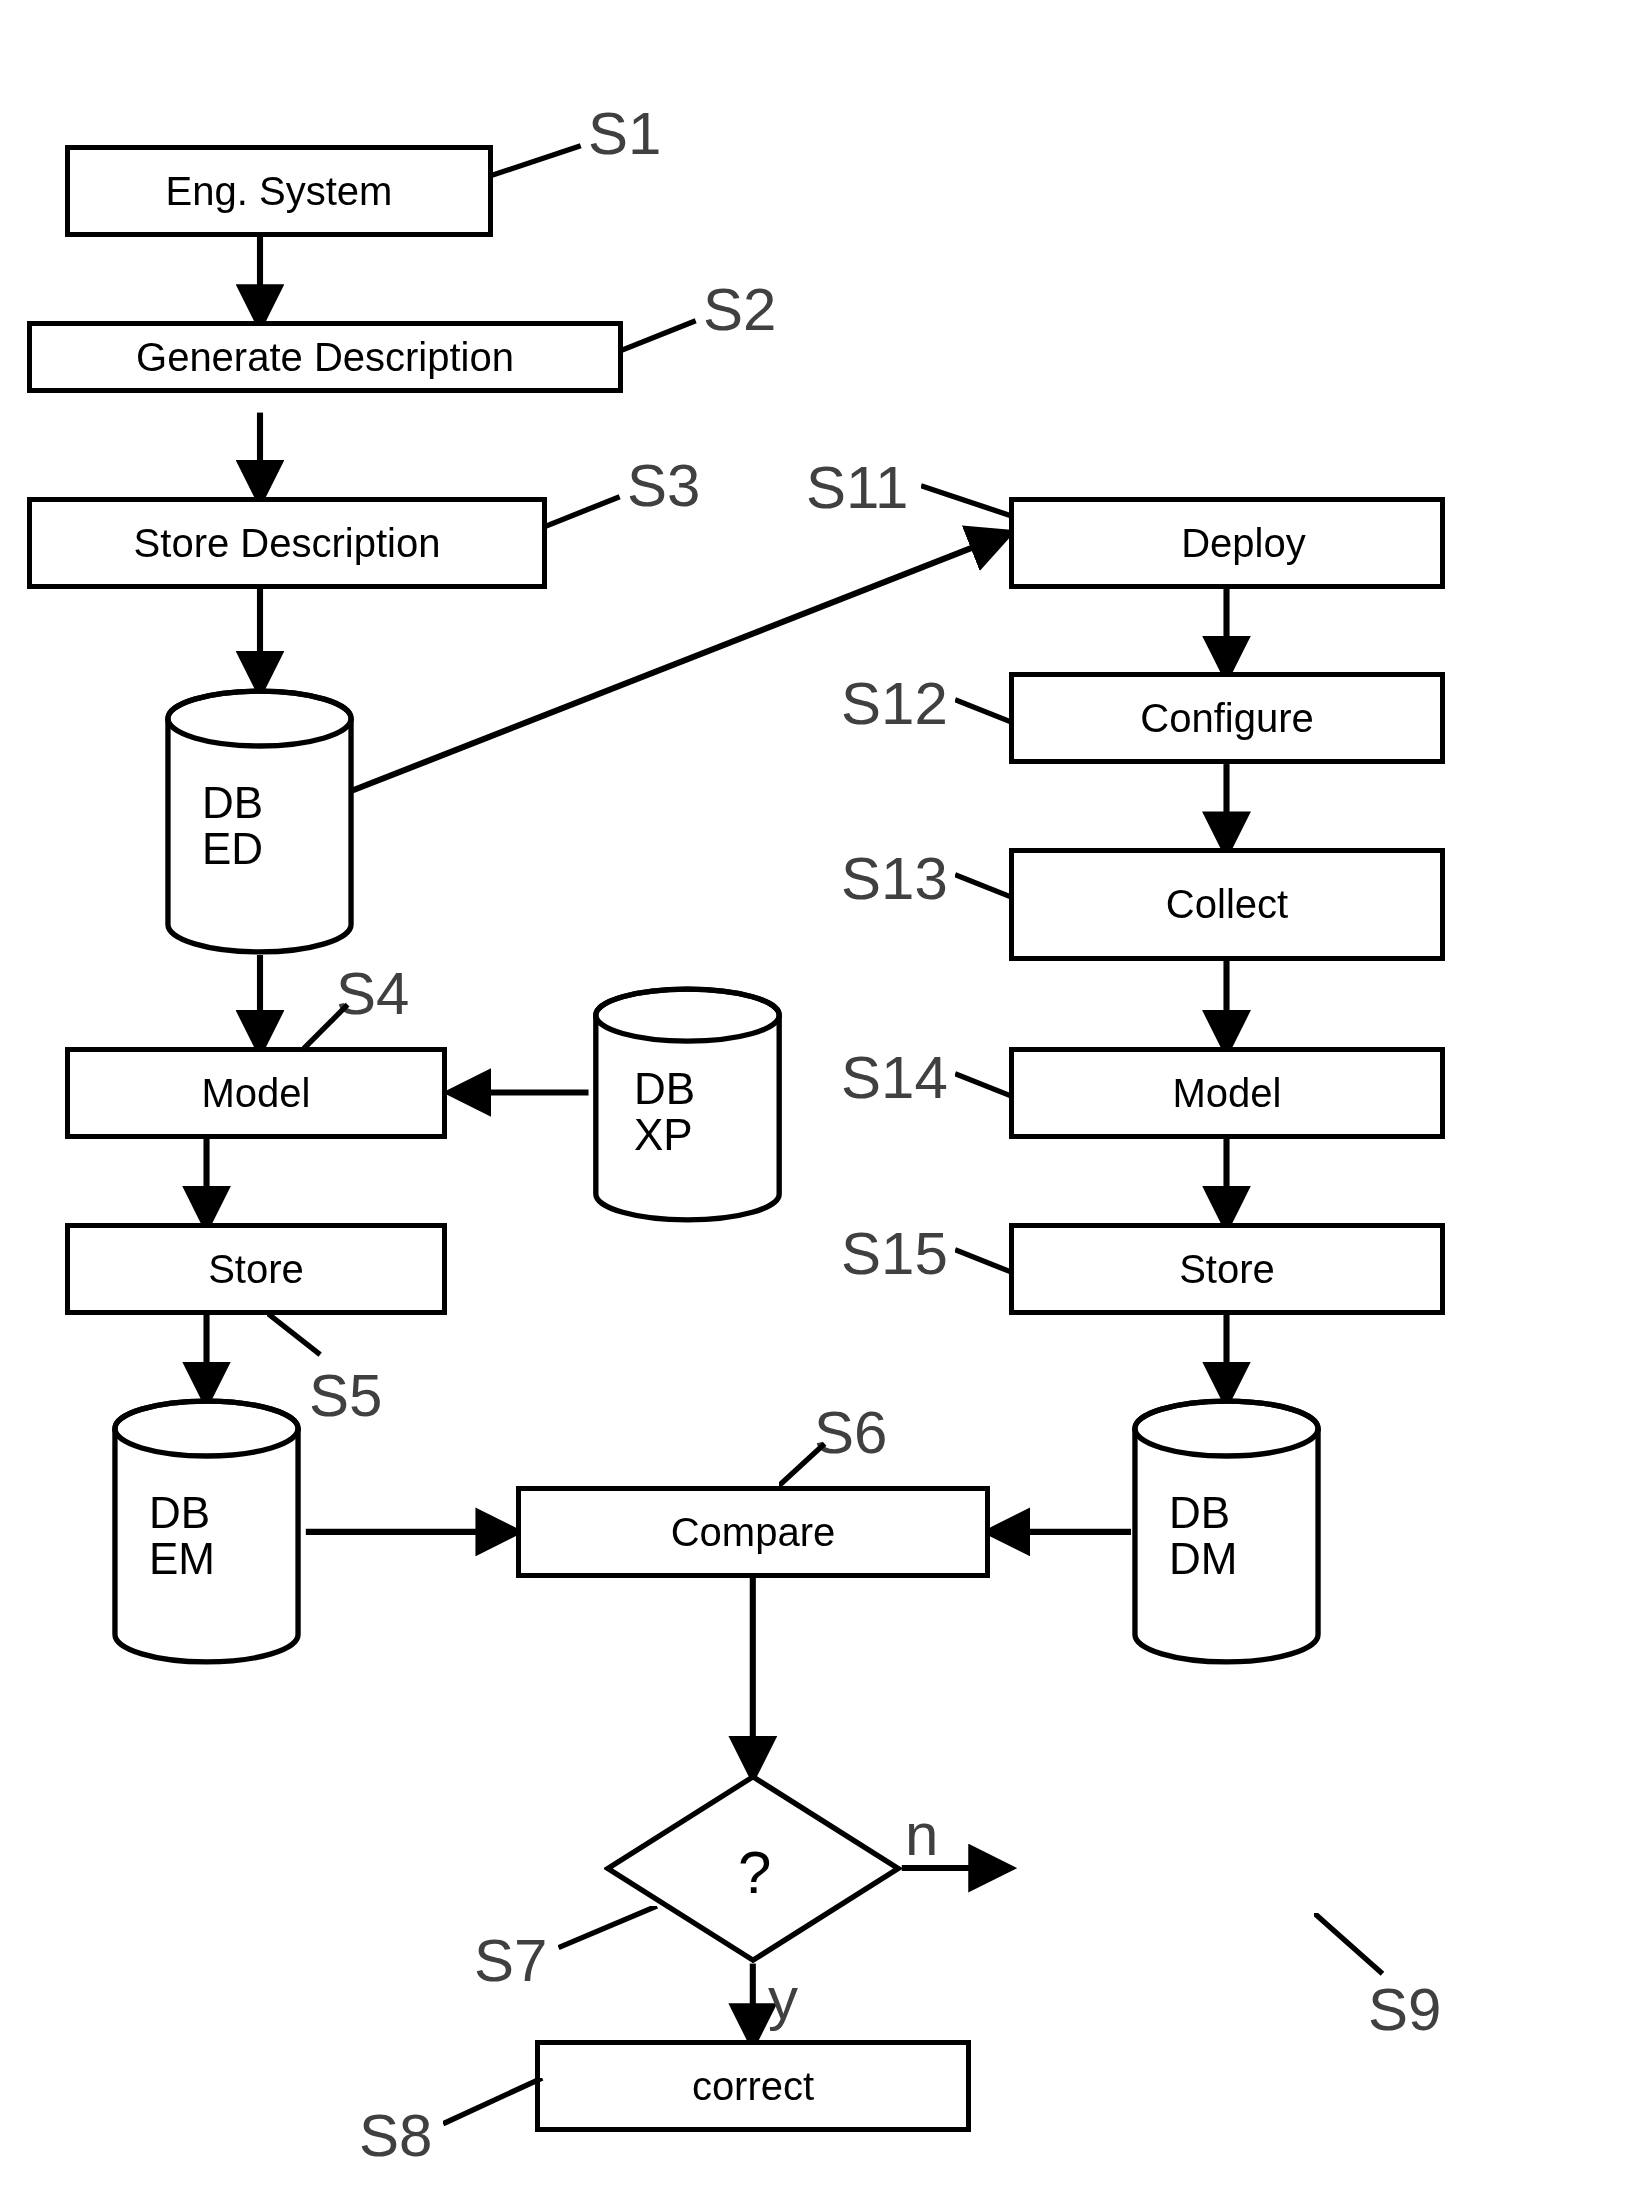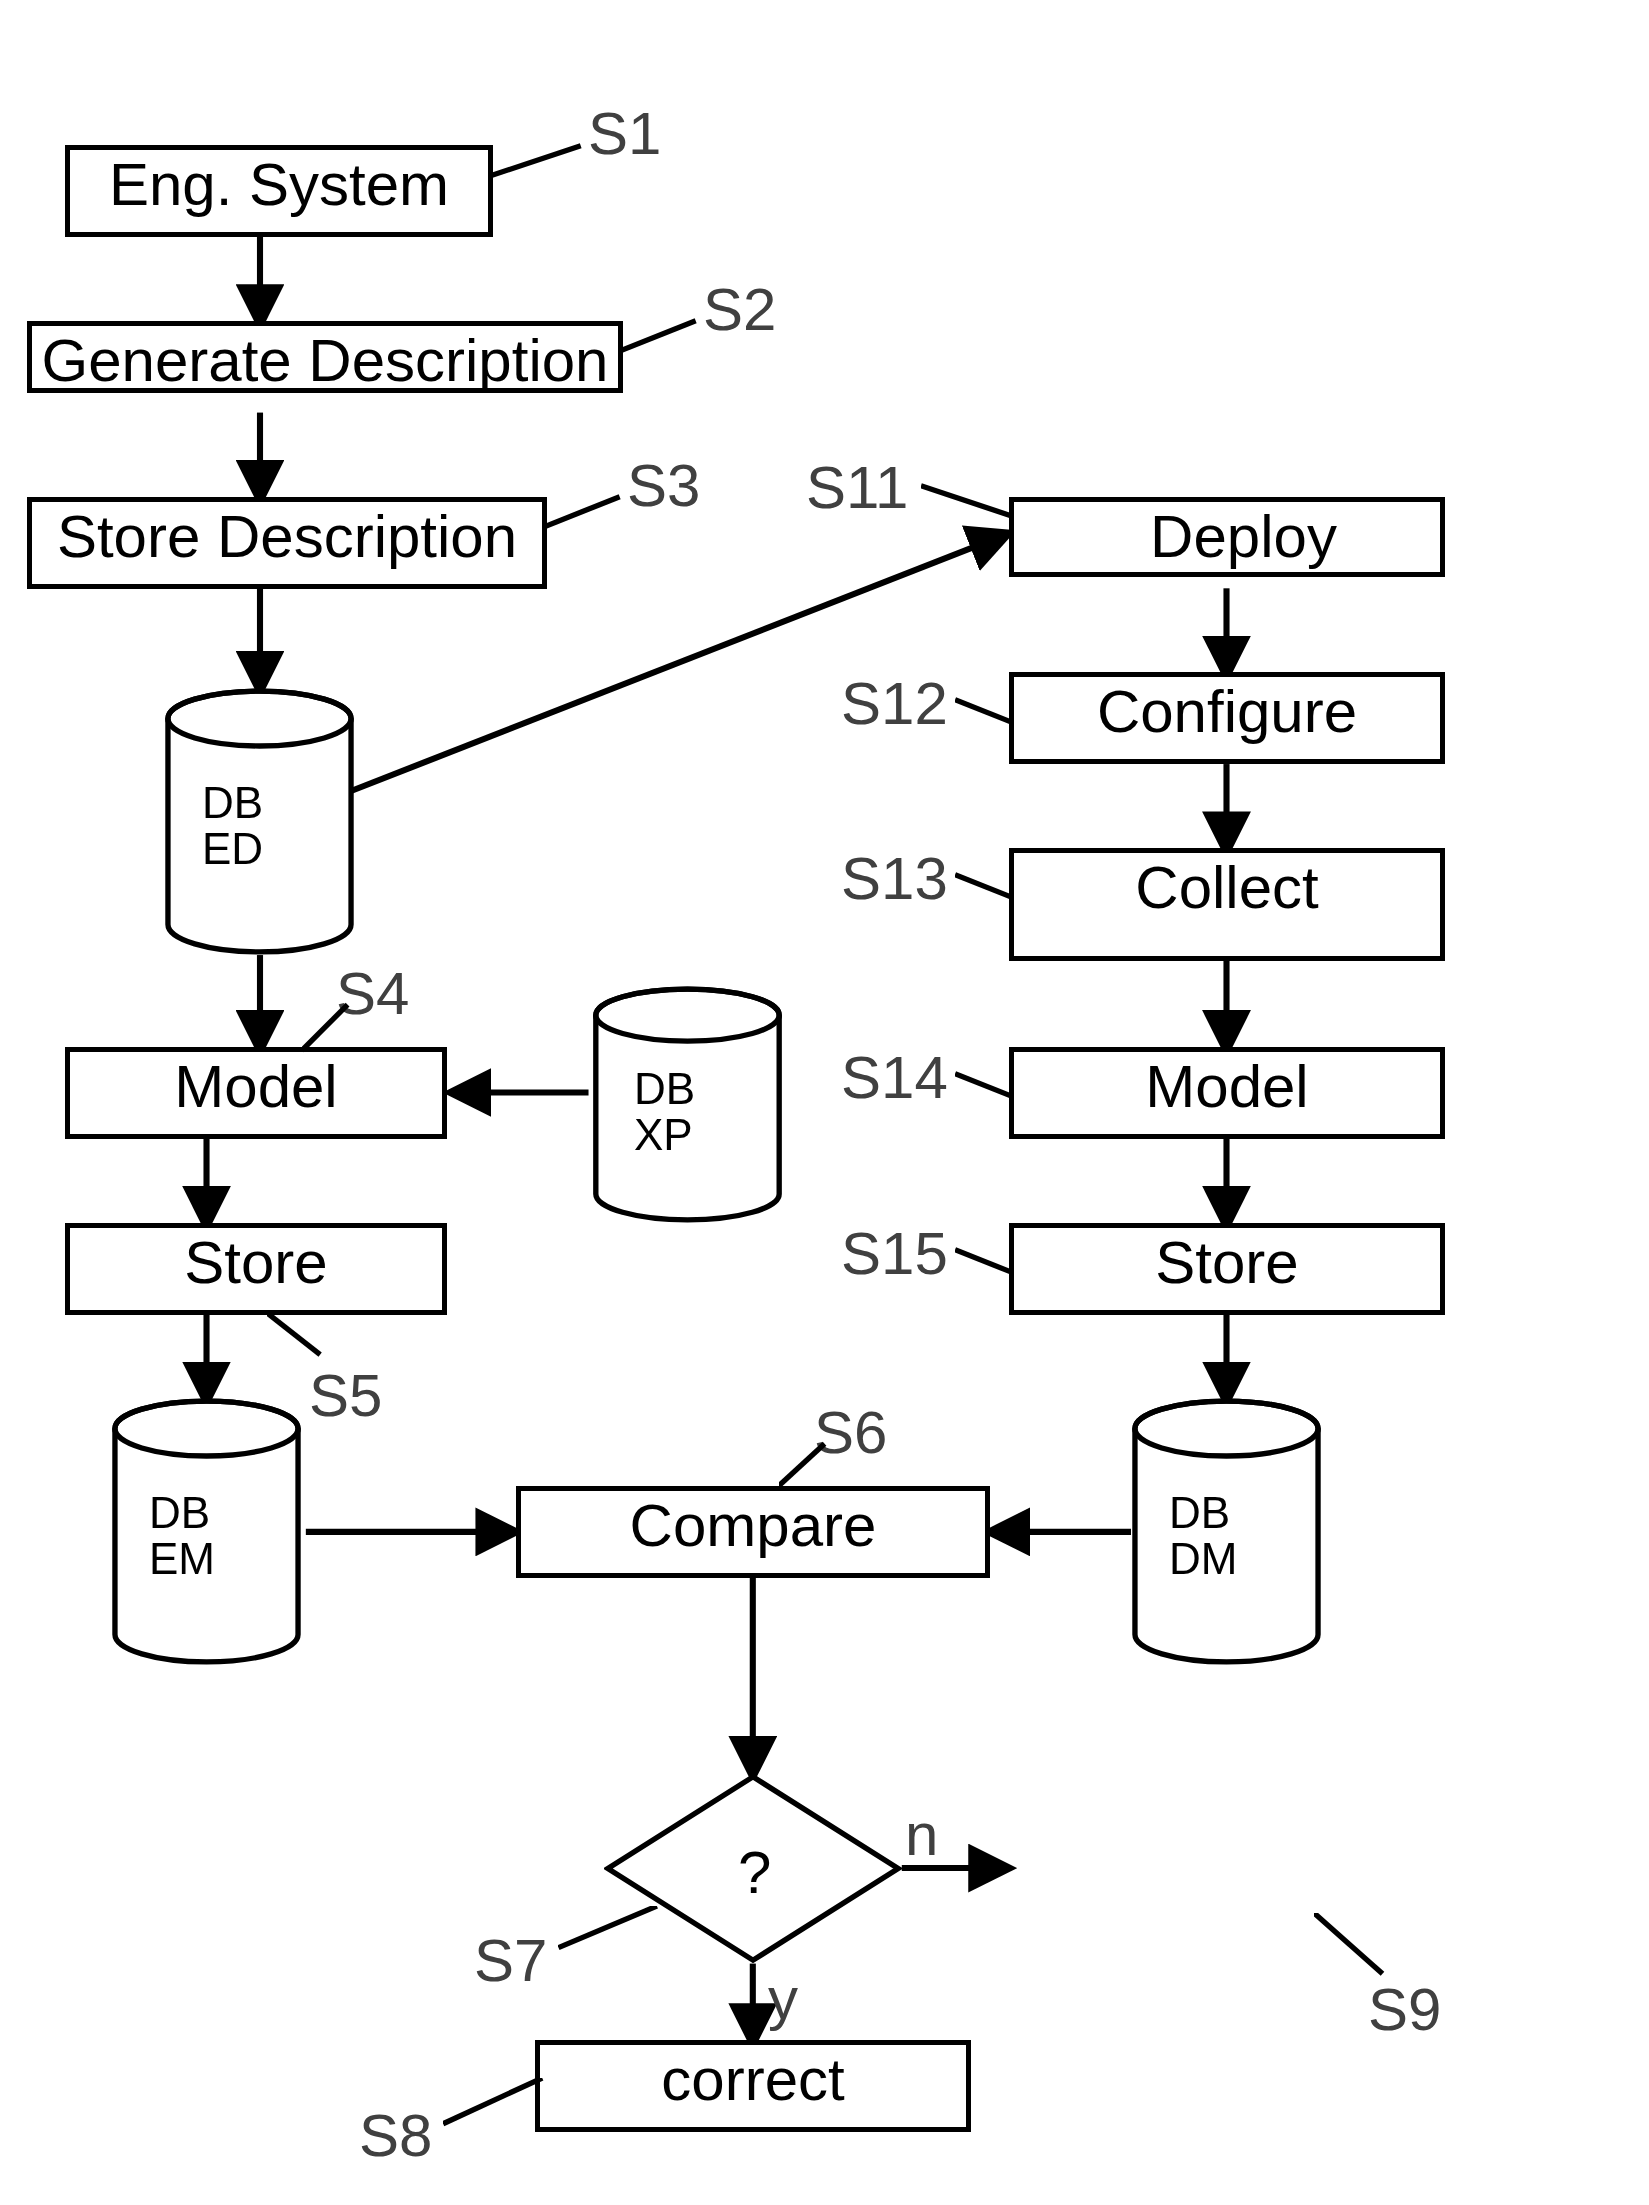--- a/index.html
+++ b/index.html
@@ -12,23 +12,23 @@
     position: relative;
     width: 1650px;
     height: 2205px;
     background: #fff;
   }
   .box {
     position: absolute;
     border: 5.3px solid #000;
     box-sizing: border-box;
     display: flex;
-    align-items: flex-start;
+    align-items: center;
     justify-content: center;
-    font-size: 60px;
+    font-size: 40px;
     background: #fff;
   }
   .label {
     position: absolute;
     font-size: 60px;
     color: #404040;
     white-space: nowrap;
   }
   .db {
     position: absolute;
@@ -211,21 +211,21 @@
   <div class="label" style="left:359px; top:2101px;">S8</div>
   <svg style="position:absolute; left:443px; top:2078px;" width="107" height="61" viewBox="0 0 140 80">
       <line x1="130" y1="0" x2="0" y2="60" stroke="#000" stroke-width="7"></line>
     </svg>
 
   <div class="label" style="left:1368px; top:1975px;">S9</div>
   <svg style="position:absolute; left:1314px; top:1913px;" width="99" height="76" viewBox="0 0 130 100">
       <line x1="0" y1="0" x2="90" y2="80" stroke="#000" stroke-width="7"></line>
     </svg>
 
-  <div class="box" style="left:1009px; top:497px; width:436px; height:80px;padding-left:33px;">
+  <div class="box" style="left:1009px; top:497px; width:436px; height:92px;padding-left:33px;">
     <span>Deploy</span>
   </div>
   <div class="label" style="left:806px; top:453px;">S11</div>
   <svg style="position:absolute; left:921px; top:478px;" width="99" height="46" viewBox="0 0 130 60">
       <line x1="0" y1="10" x2="120" y2="50" stroke="#000" stroke-width="7"></line>
     </svg>
 
   <div class="box" style="left:1009px; top:672px; width:436px; height:92px;">
     <span>Configure</span>
   </div>

